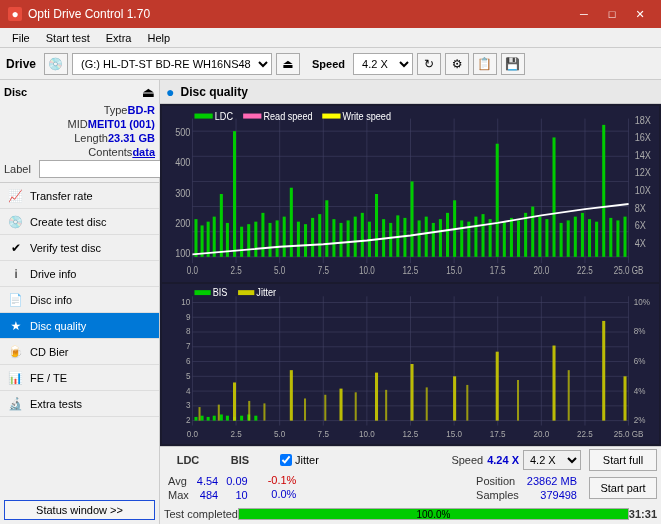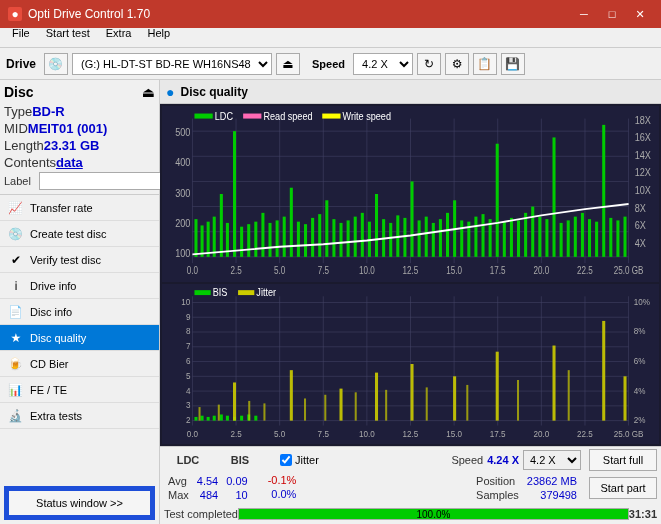--- a/index.html
+++ b/index.html
@@ -19,21 +19,21 @@
     .title-bar-left { display: flex; align-items: center; gap: 6px; }
     .title-bar-icon { width: 14px; height: 14px; background: #e74c3c; border-radius: 2px; display: flex; align-items: center; justify-content: center; }
     .title-bar-controls { display: flex; gap: 2px; }
     .title-btn { width: 26px; height: 20px; background: transparent; border: none; color: white; cursor: pointer; font-size: 11px; display: flex; align-items: center; justify-content: center; }
 
     
     .menu-bar {
       background: #f0f0f0;
       height: 20px;
       display: flex;
-      align-items: flex-end;
+      align-items: center;
       padding: 6px 4px;
       border-bottom: 1px solid #ccc;
     }
     .menu-item { padding: 2px 8px; cursor: pointer; font-size: 11px; color: #000; }
 
     
     .toolbar {
       background: #f0f0f0;
       height: 32px;
       display: flex;
@@ -89,26 +89,26 @@
     .disc-panel {
       padding: 4px;
       border-bottom: 1px solid #ccc;
     }
     .disc-header {
       display: flex;
       align-items: center;
       justify-content: space-between;
       margin-bottom: 4px;
     }
-    .disc-title { font-weight: bold; font-size: 14px; text-align: right; }
+    .disc-title { font-weight: bold; font-size: 11px; text-align: right; }
     .disc-icon { font-size: 14px; }
     .disc-row {
       display: flex;
-      justify-content: flex-start;
-      font-size: 13px;
+      justify-content: flex-end;
+      font-size: 11px;
       margin-bottom: 2px;
     }
     .disc-row-label { color: #333; }
     .disc-row-value { color: #0000cc; font-weight: bold; }
     .disc-row-value.data-link { color: #0000cc; text-decoration: underline; cursor: pointer; }
     .label-row {
       display: flex;
       align-items: center;
       gap: 8px;
       margin-top: 2px;
@@ -140,22 +140,22 @@
       color: #000;
       border-bottom: 1px solid #ddd;
       gap: 6px;
     }
     .nav-item.active { background: #0078d7; color: white; }
     .nav-item .nav-icon { font-size: 12px; width: 16px; text-align: center; }
 
     
     .status-window-btn {
       margin: 4px;
-      height: 34px;
-      border: 5px solid #1d4ed8;
+      height: 20px;
+      border: 1px solid #1d4ed8;
       background: #f5f5f5;
       cursor: pointer;
       font-size: 11px;
       display: flex; align-items: center; justify-content: center;
     }
 
     
     .content-area {
       flex: 1;
       display: flex;

